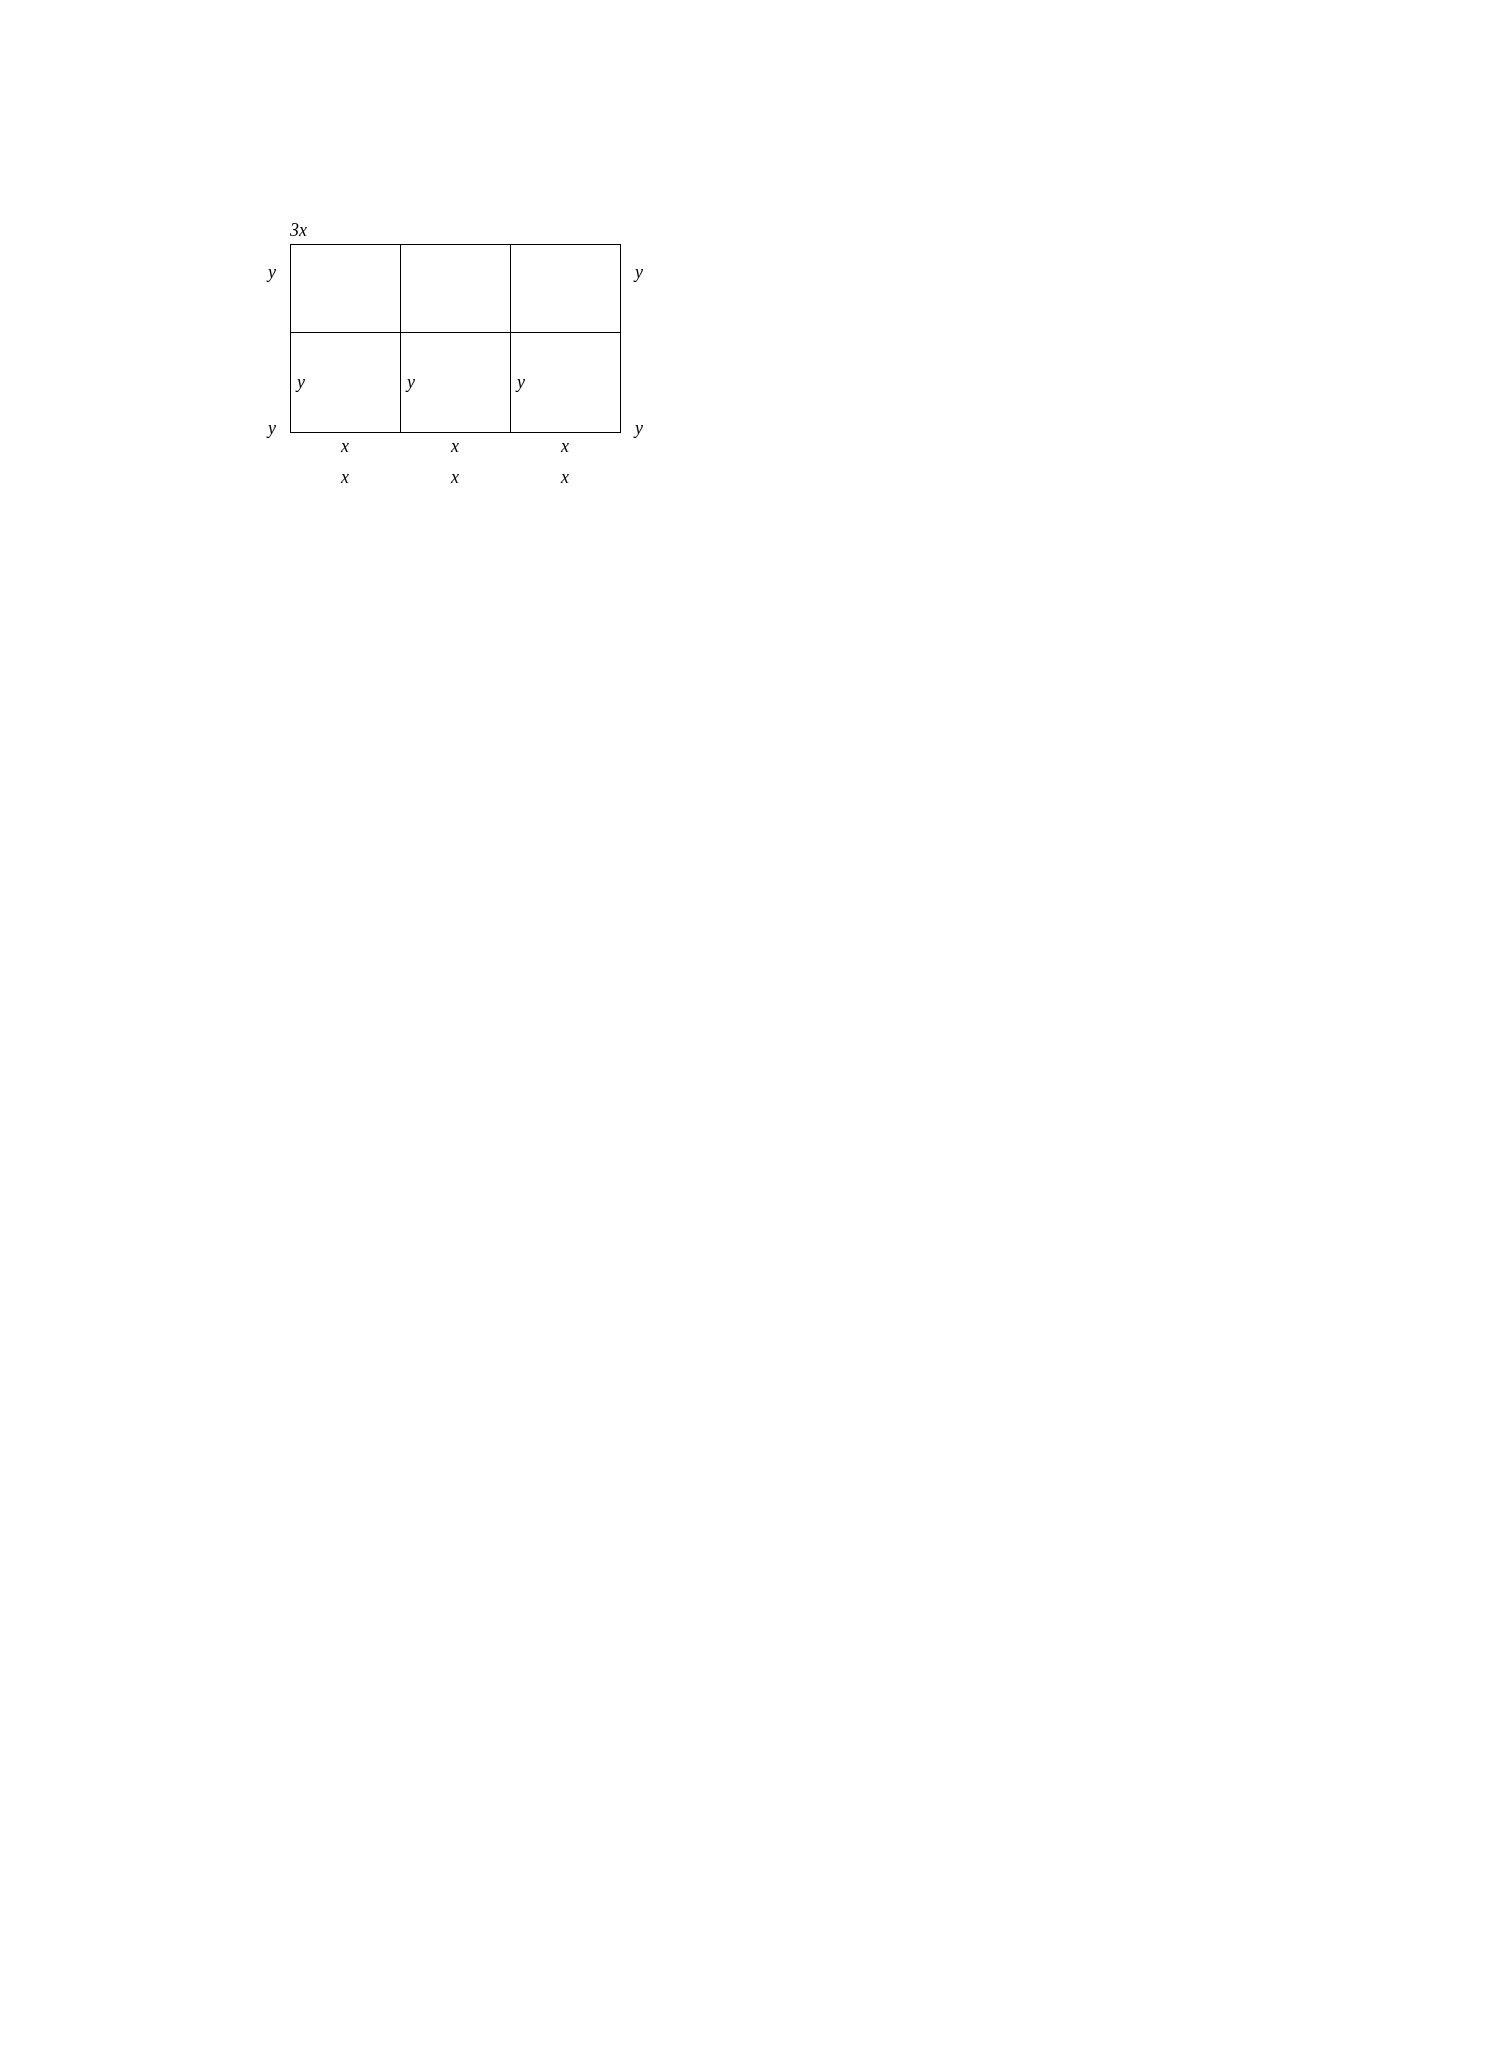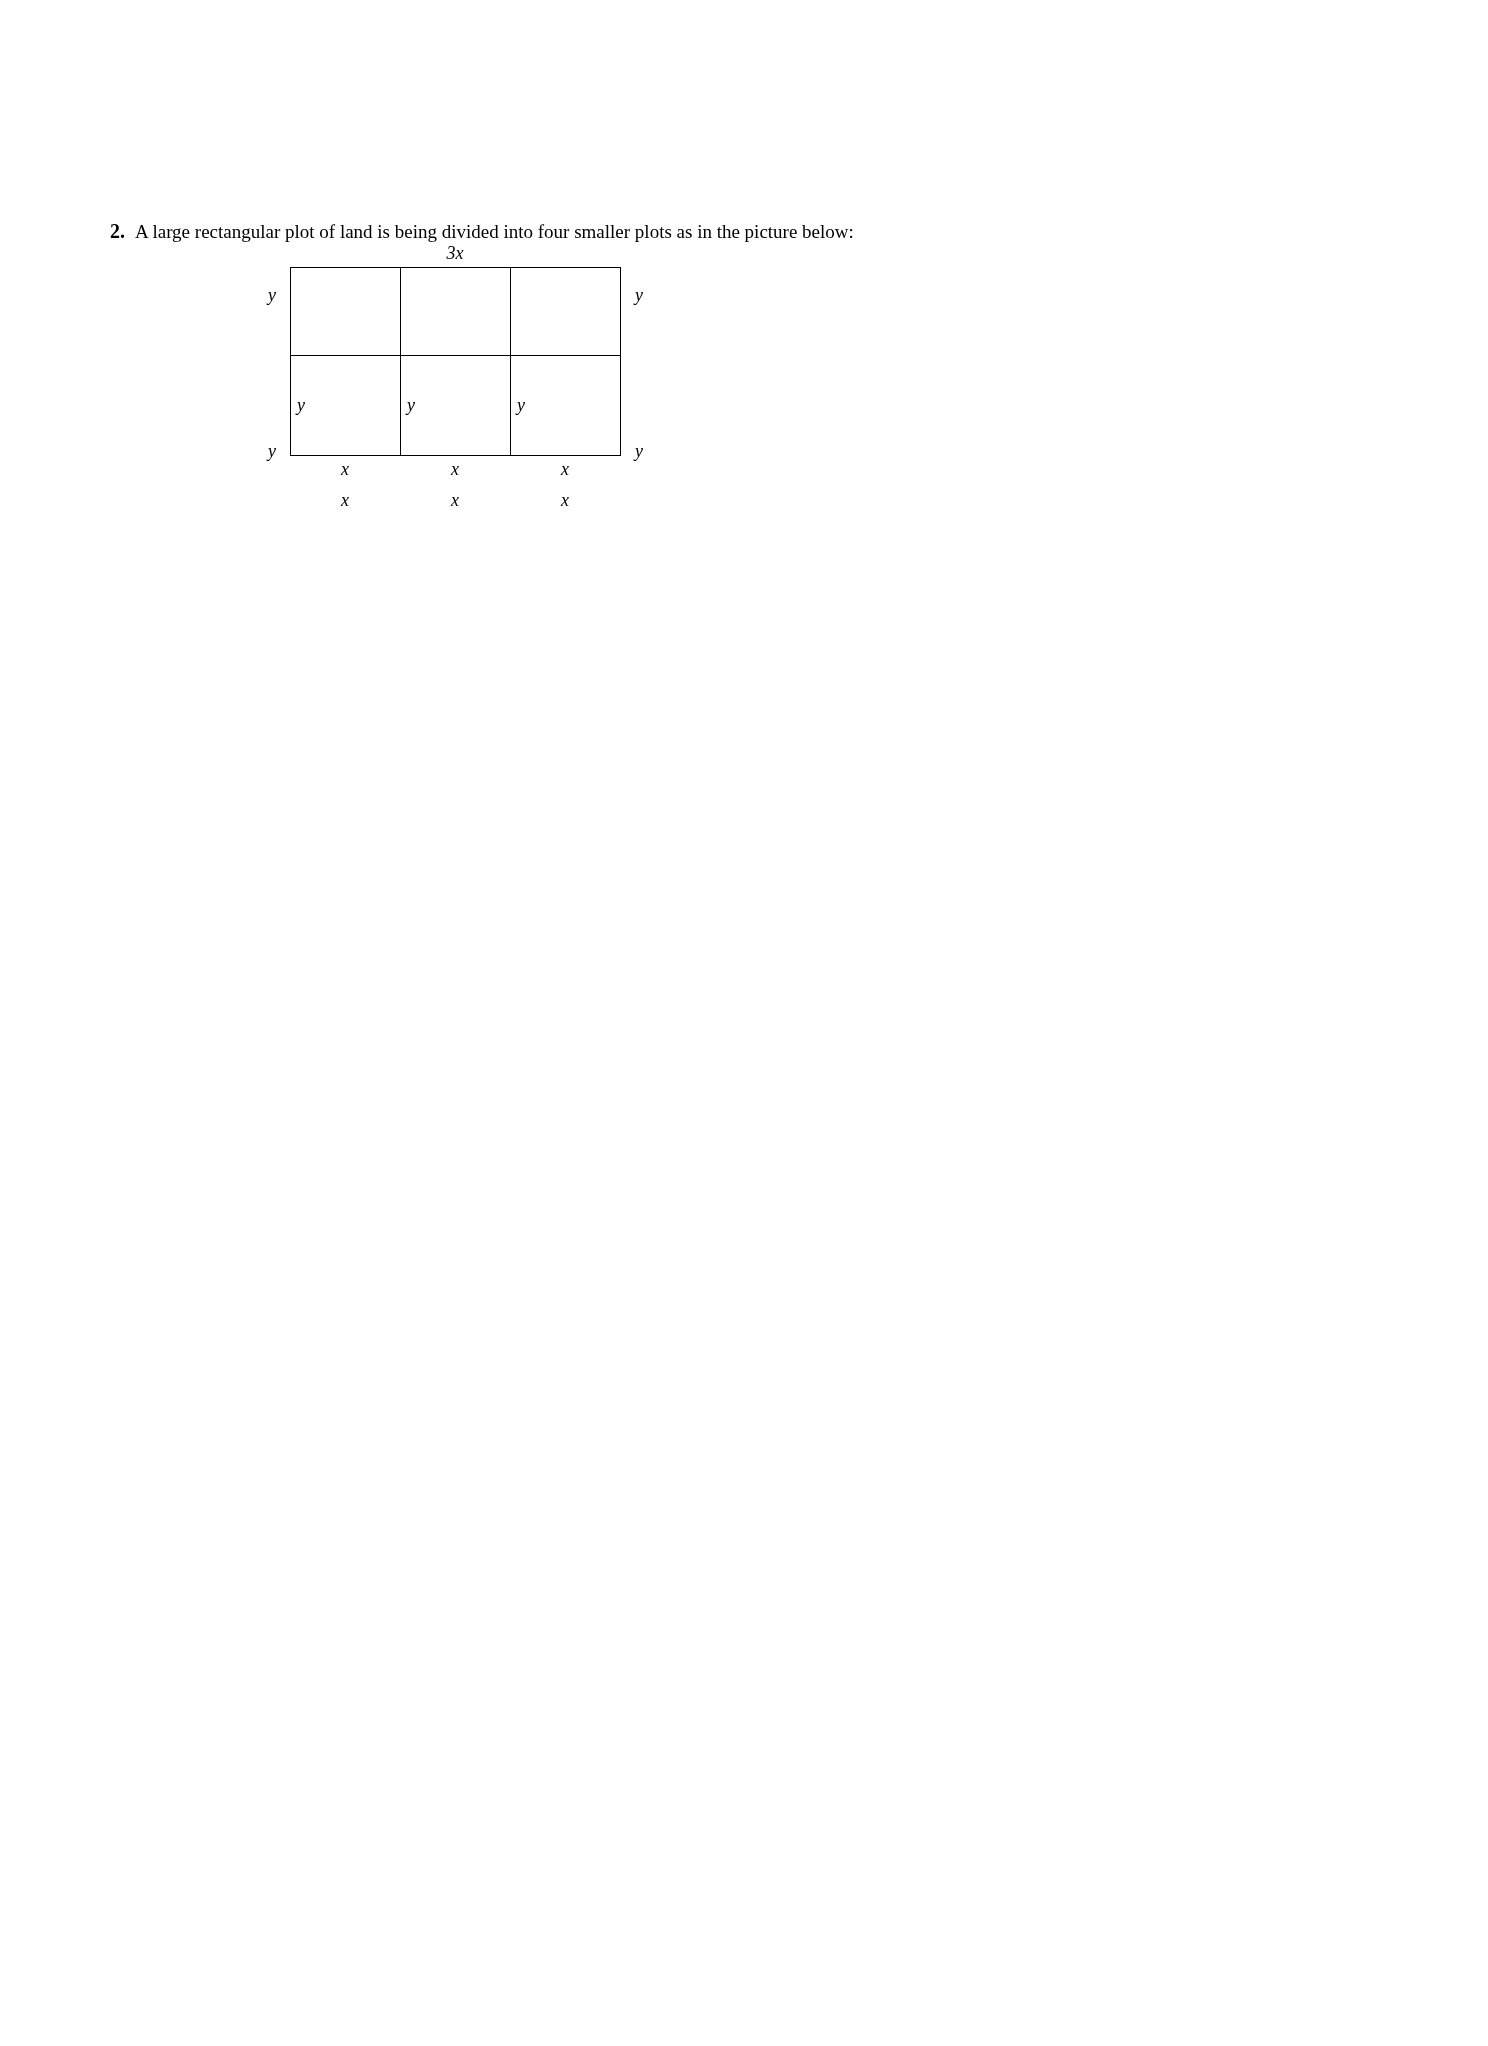--- a/index.html
+++ b/index.html
@@ -100,38 +100,34 @@
     }
 
     .bottom-label-item {
       flex: 1;
       text-align: center;
       font-size: 18px;
       font-style: italic;
     }
 
     .top-label-3x {
-      text-align: center;
+      text-align: left;
       font-size: 18px;
       font-style: italic;
       margin-bottom: 3px;
       width: 330px;
     }
   </style>
 </head>
 <body>
 
 <div class="page">
 
   <div class="question-block">
 
-    <div>
-      <span class="question-number">2.</span>
-      <span class="question-text">A large rectangular plot of land is being divided into four smaller plots as in the picture below:</span>
-    </div>
 
     
     <div class="diagram-wrapper">
 
       
       <div class="top-label-3x">
         <em>3x</em>
       </div>
 
       

